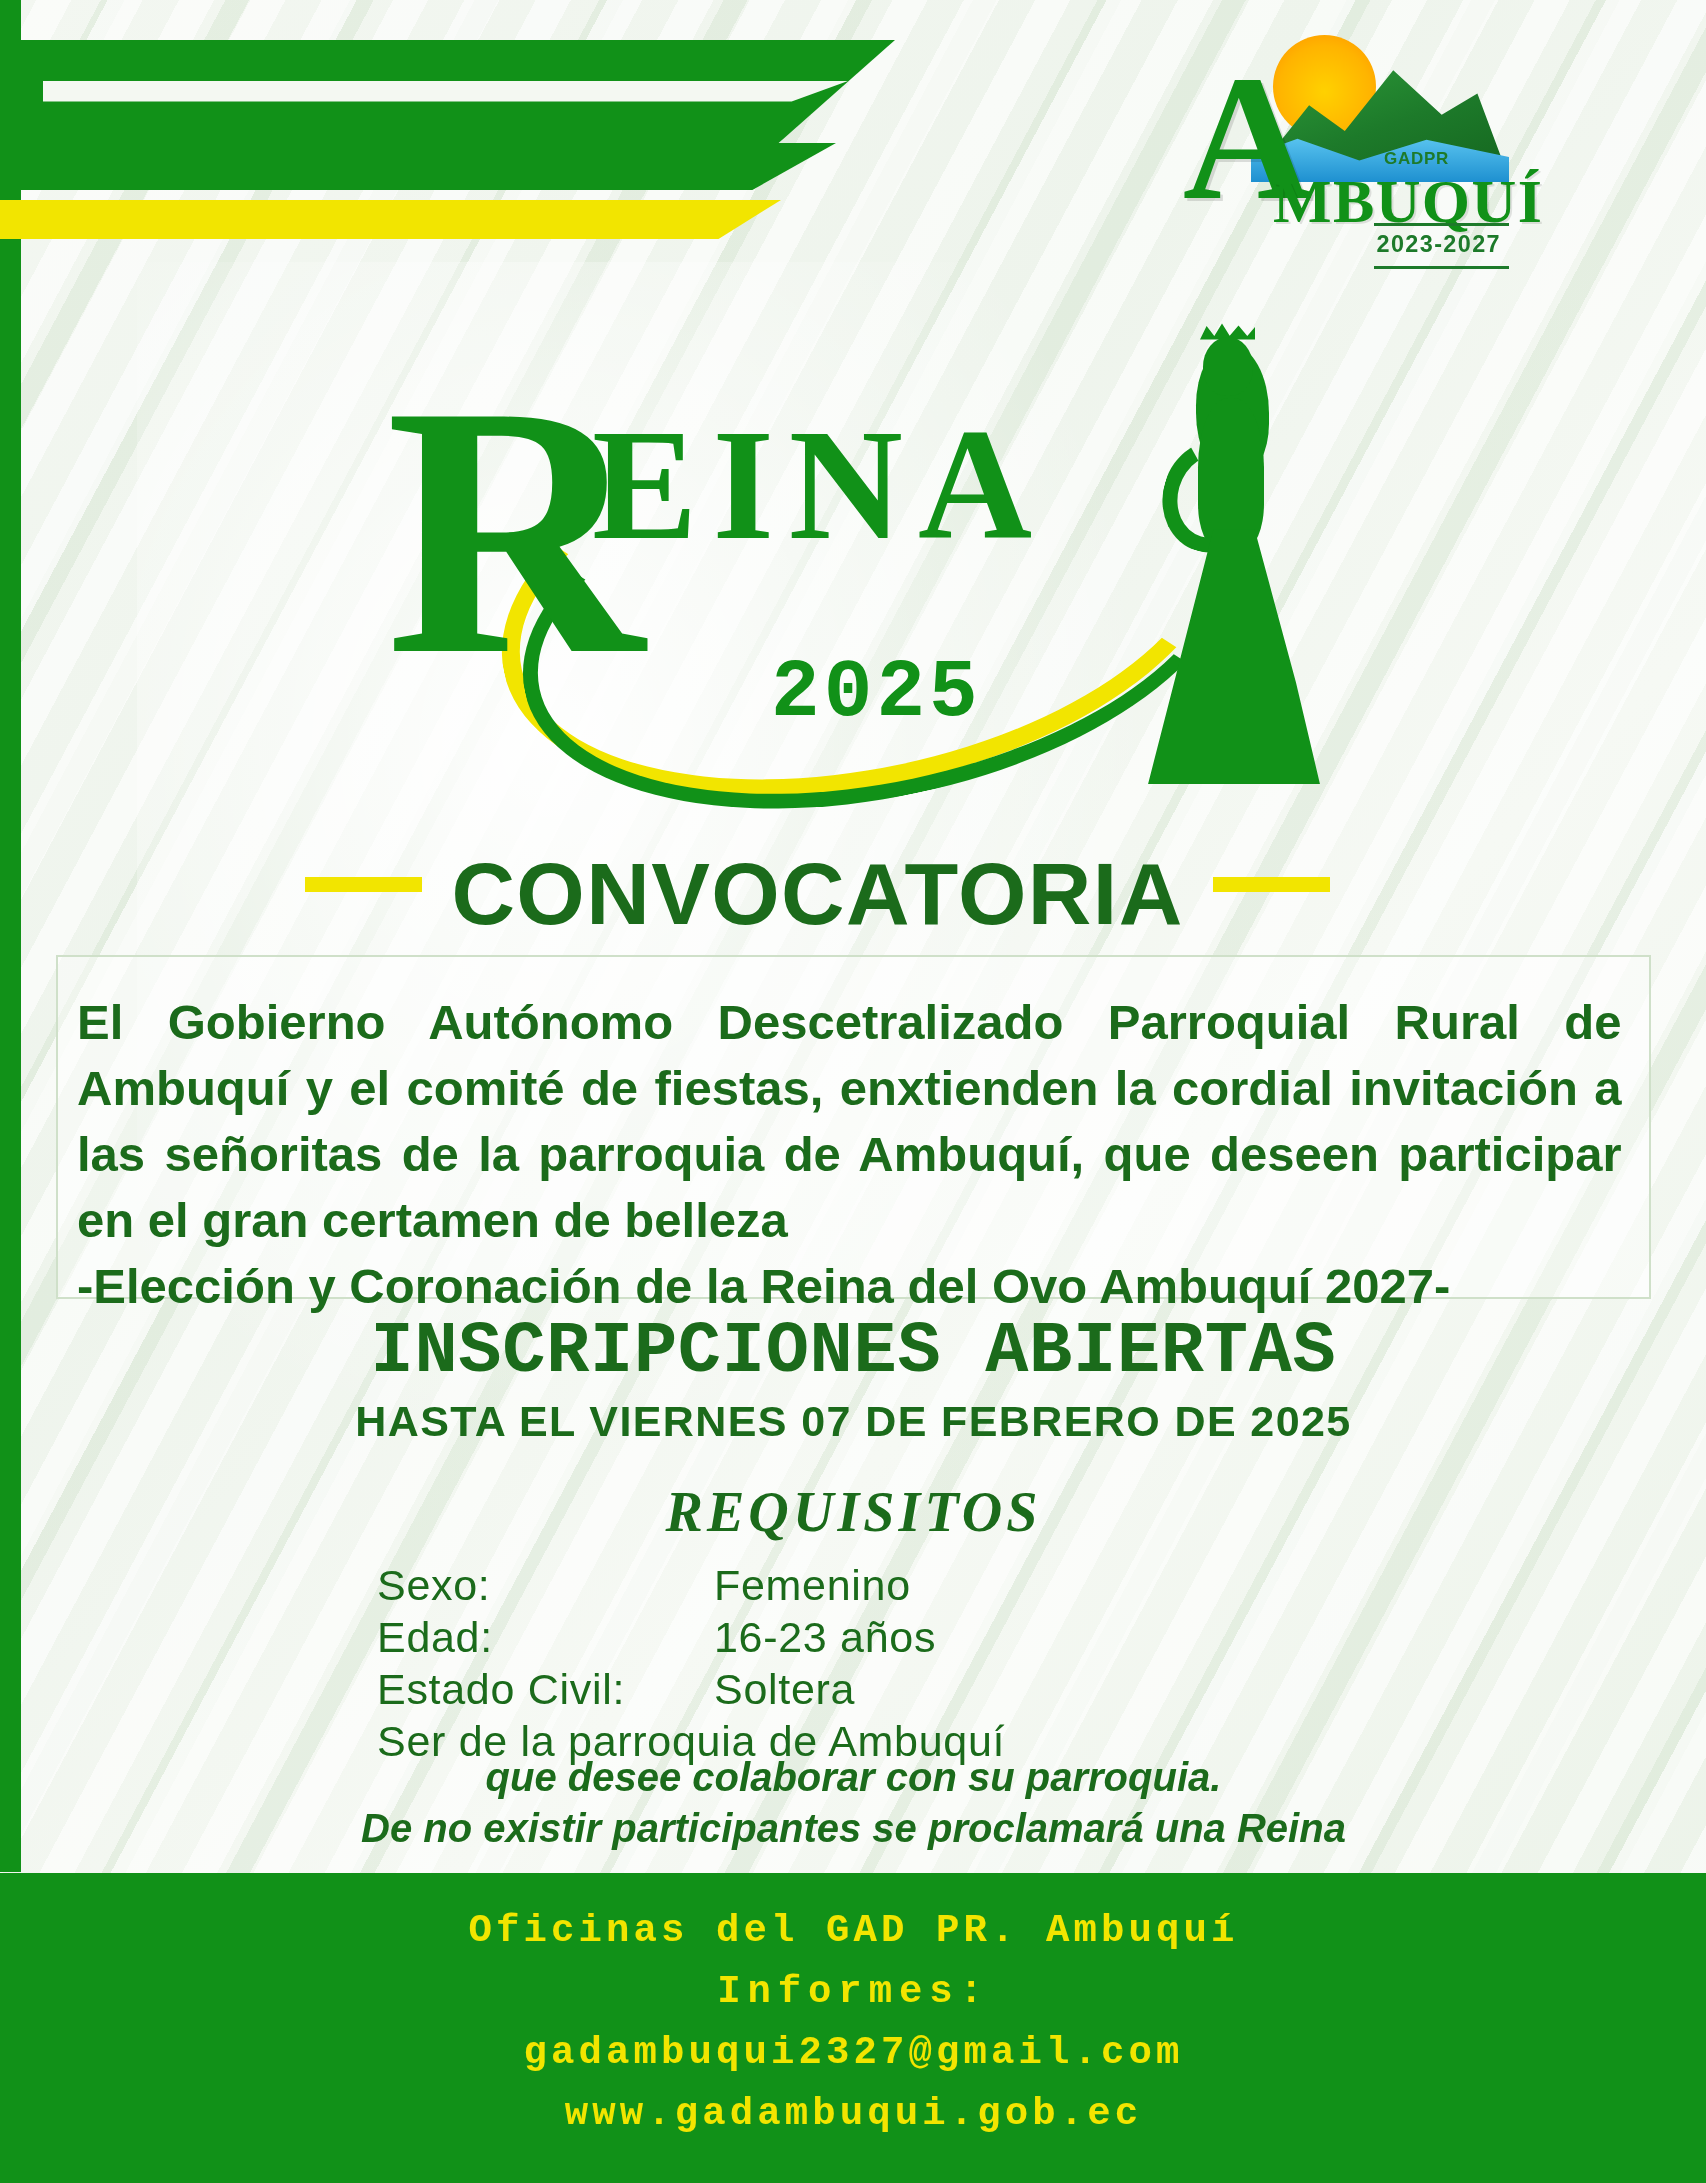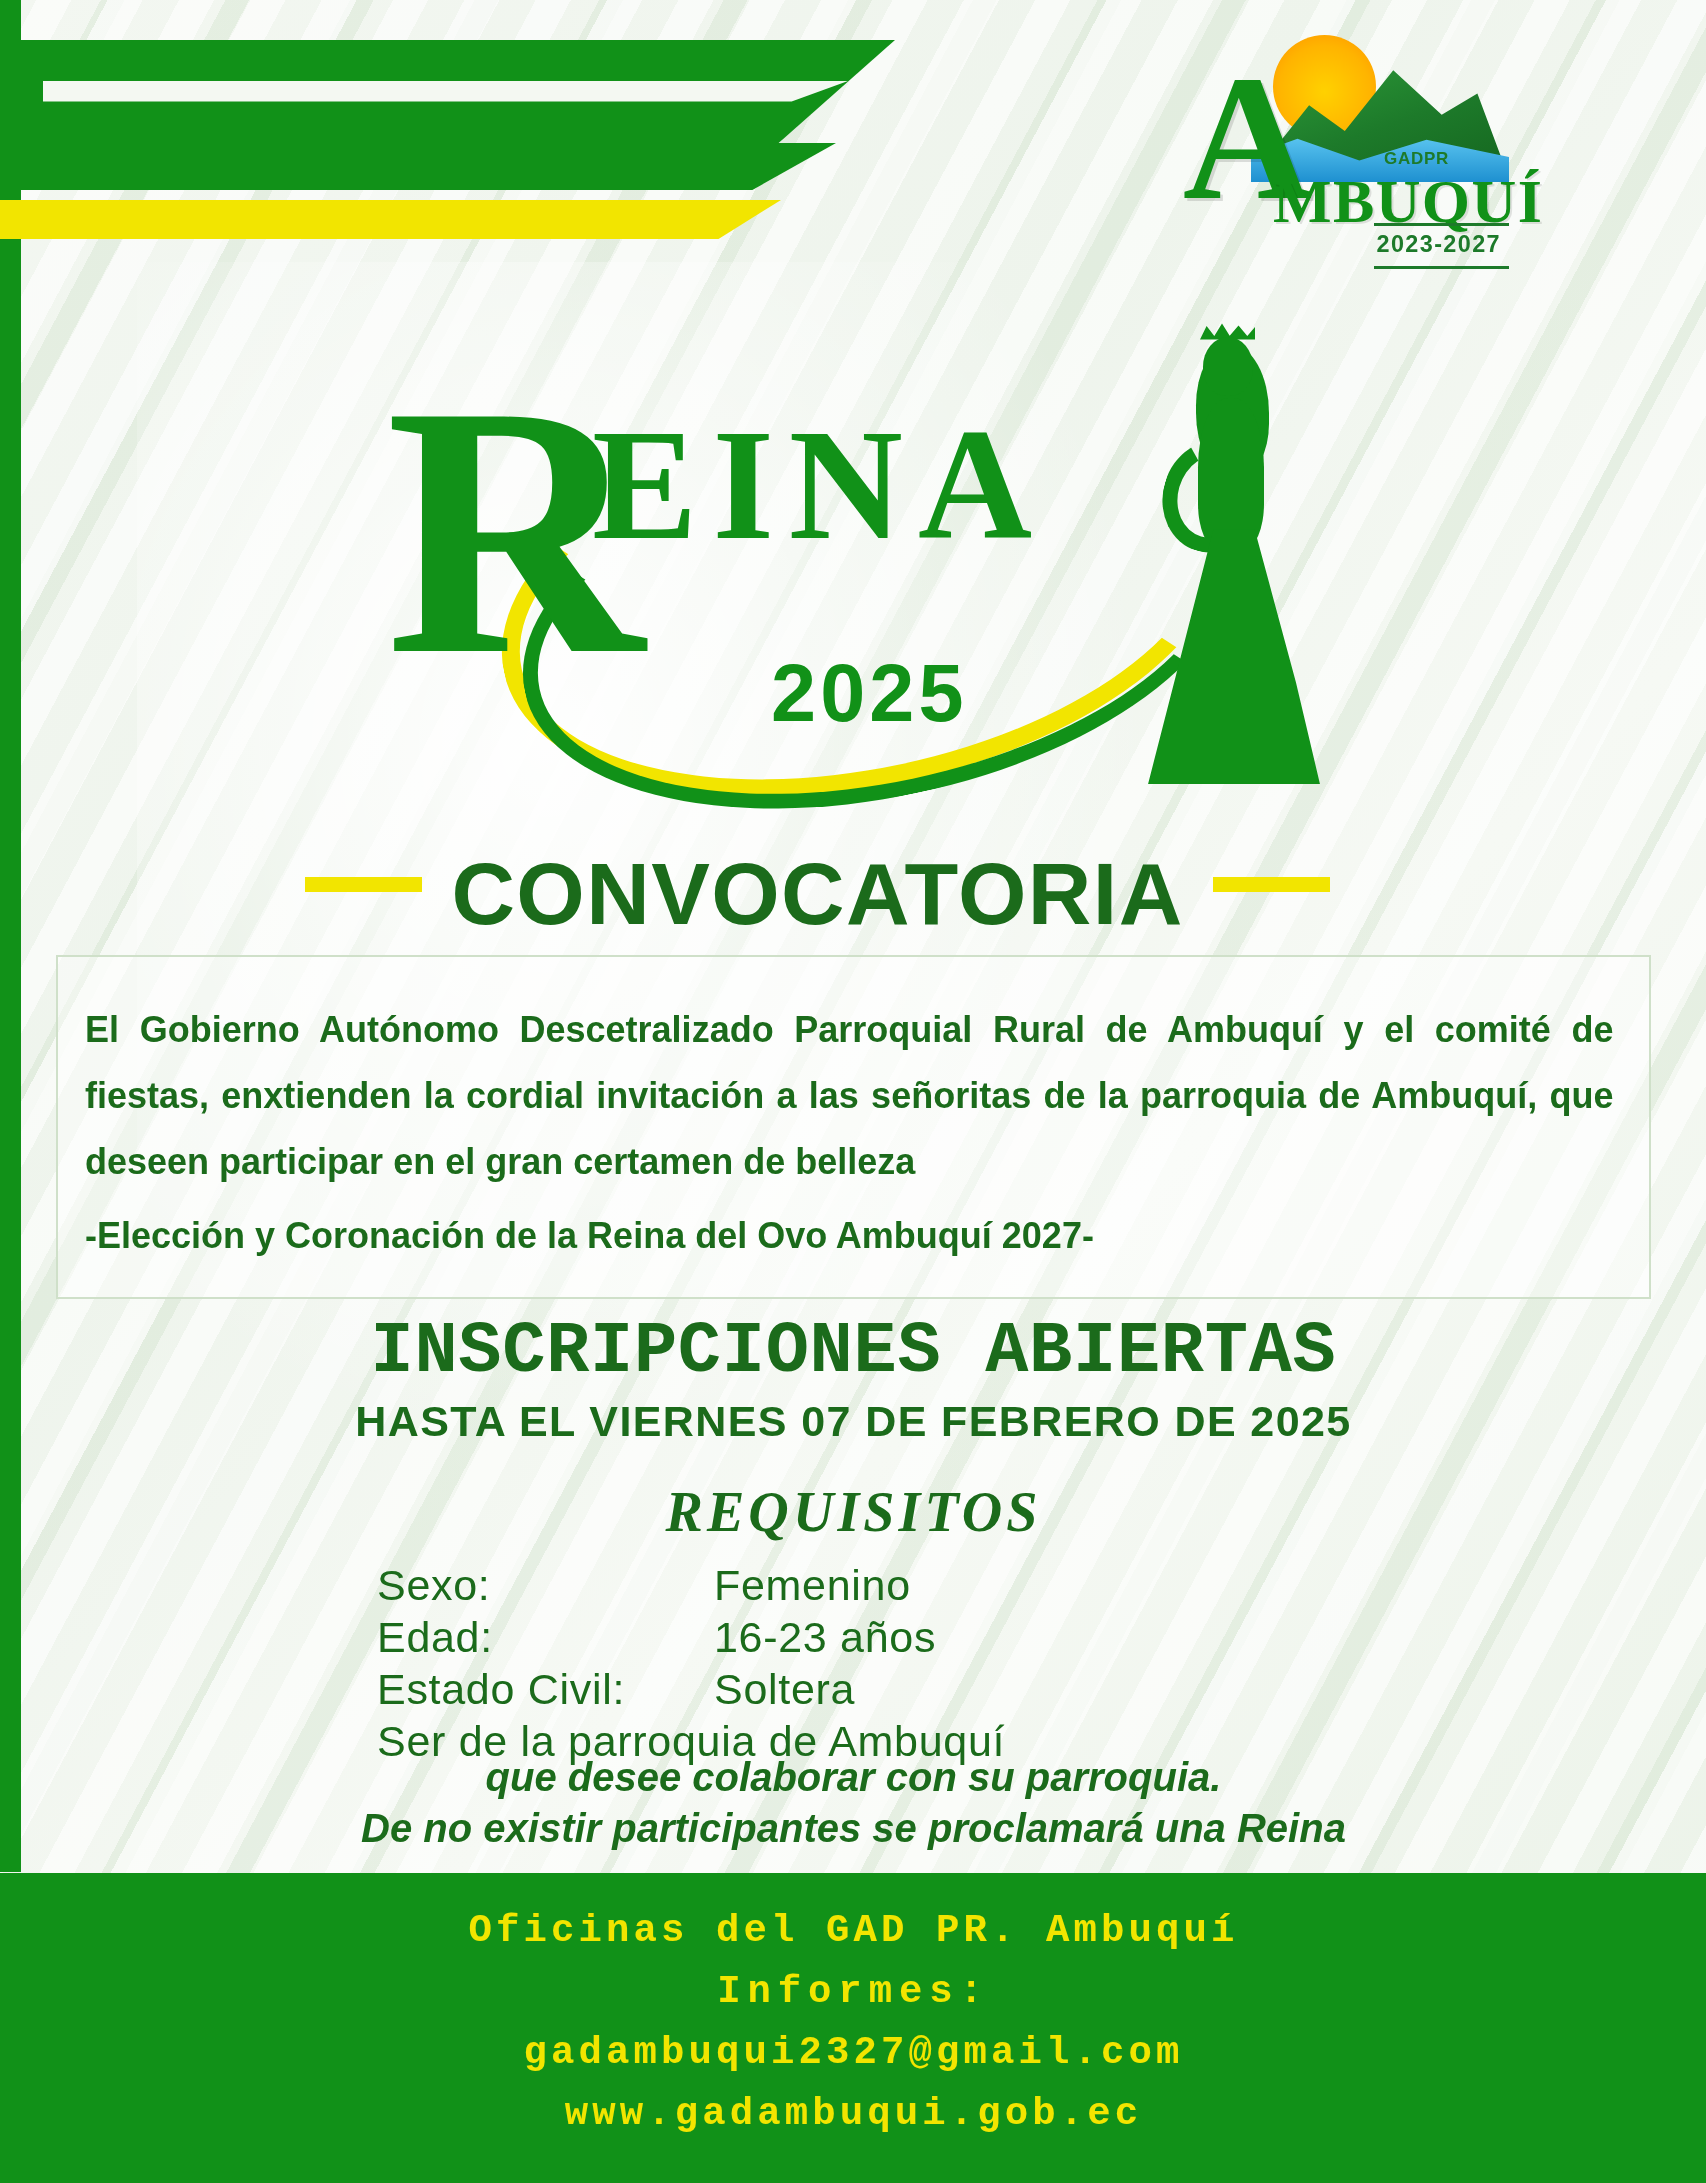--- a/index.html
+++ b/index.html
@@ -223,21 +223,21 @@
     font-size: 88px;
     line-height: 88px;
     font-weight: bold;
     letter-spacing: 9.6px;
     color: #119118;
   }
   .reina-year {
     position: absolute;
     left: 399px;
     top: 330px;
-    font-family: Liberation Sans, sans-serif;
+    font-family: Liberation Mono, monospace;
     font-size: 81px;
     line-height: 81px;
     font-weight: bold;
     letter-spacing: 4.1px;
     color: #119118;
   }
   .swoosh-yellow {
     position: absolute;
     left: 124px;
     top: 83px;
@@ -361,27 +361,27 @@
     top: 955px;
     width: 1595px;
     height: 344px;
     border: 2.1px solid #cfe0c9;
     background: rgba(255,255,255,0.45);
     box-sizing: border-box;
     padding: 32px 27.5px 0 19px;
   }
   .para-text {
     font-family: "Liberation Sans", sans-serif;
-    font-size: 36px;
+    font-size: 49px;
     line-height: 66px;
     font-weight: bold;
     color: #1b6b1b;
     text-align: justify;
     text-justify: inter-word;
-    margin: 8px;
+    margin: 0;
   }
 
   .inscripciones {
     position: absolute;
     left: 0;
     top: 1311px;
     width: 1707px;
     text-align: center;
     font-size: 72px;
     font-weight: bold;

